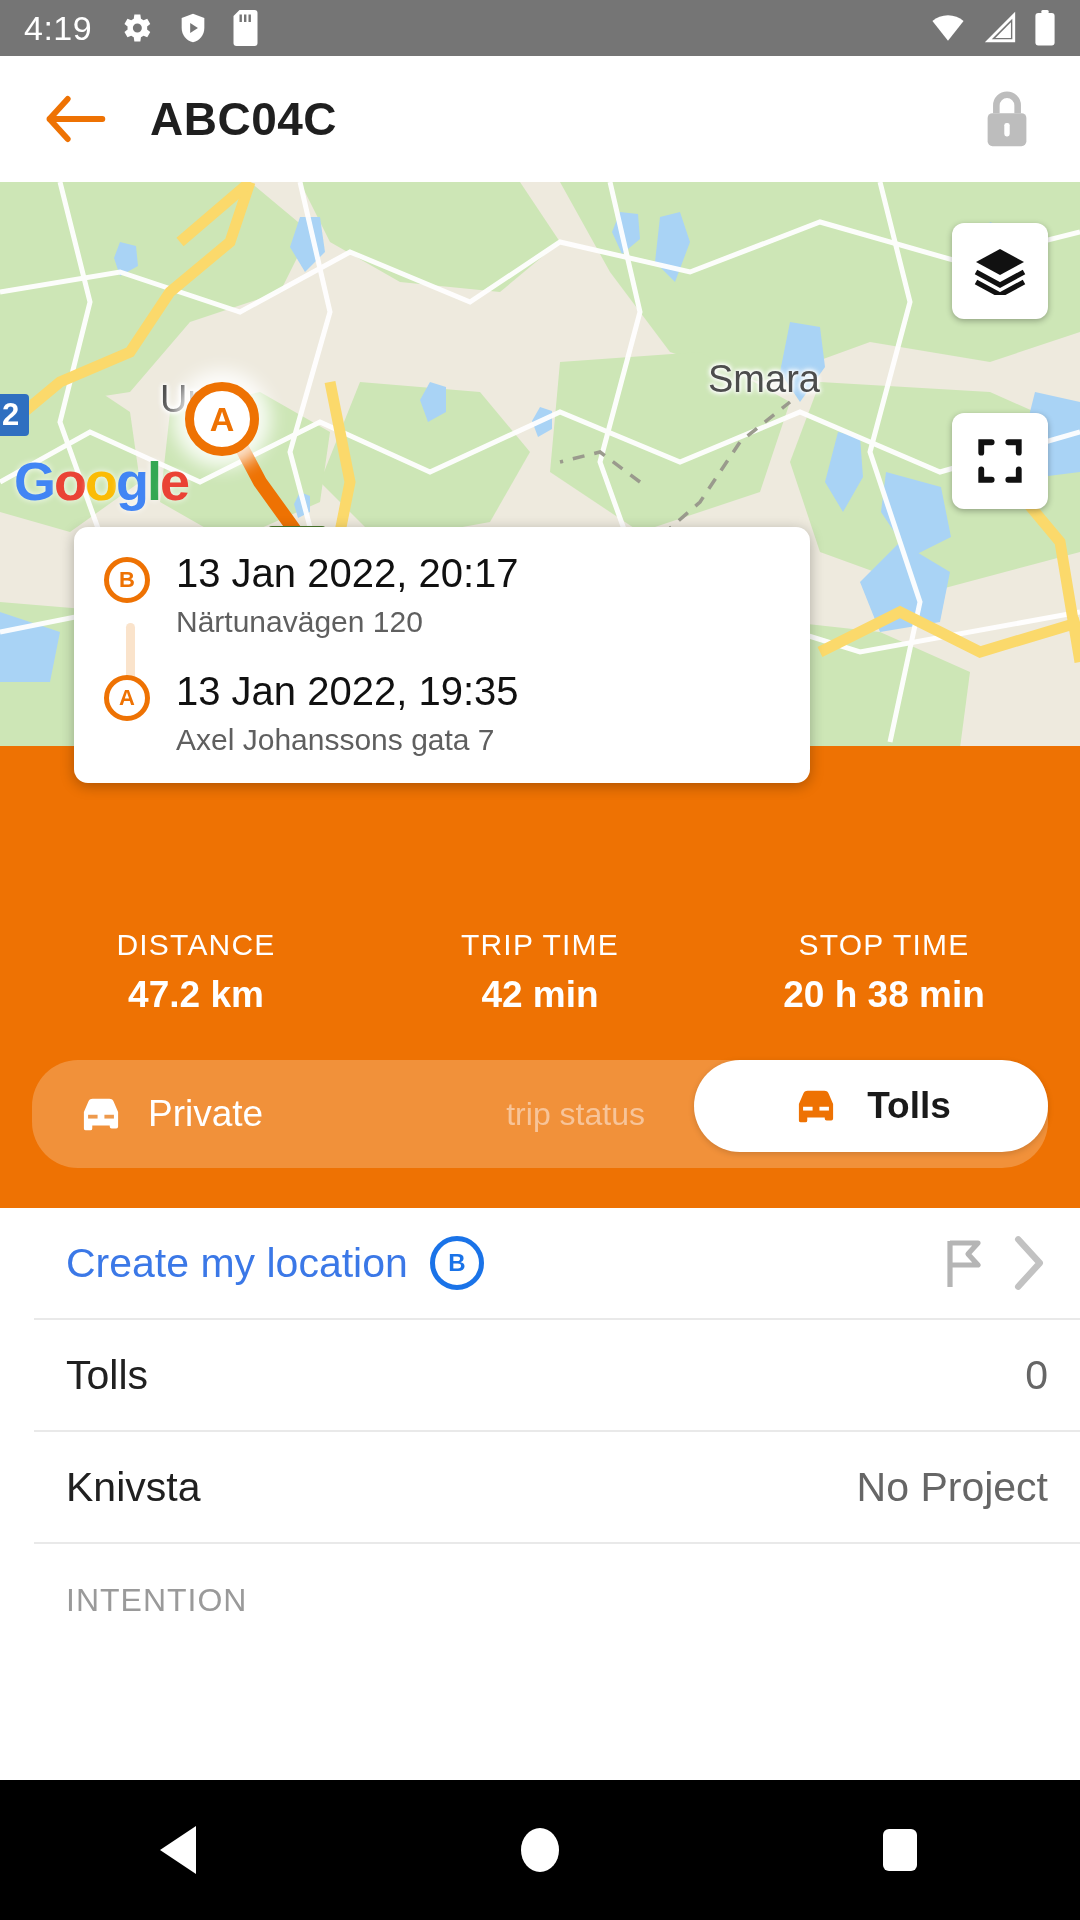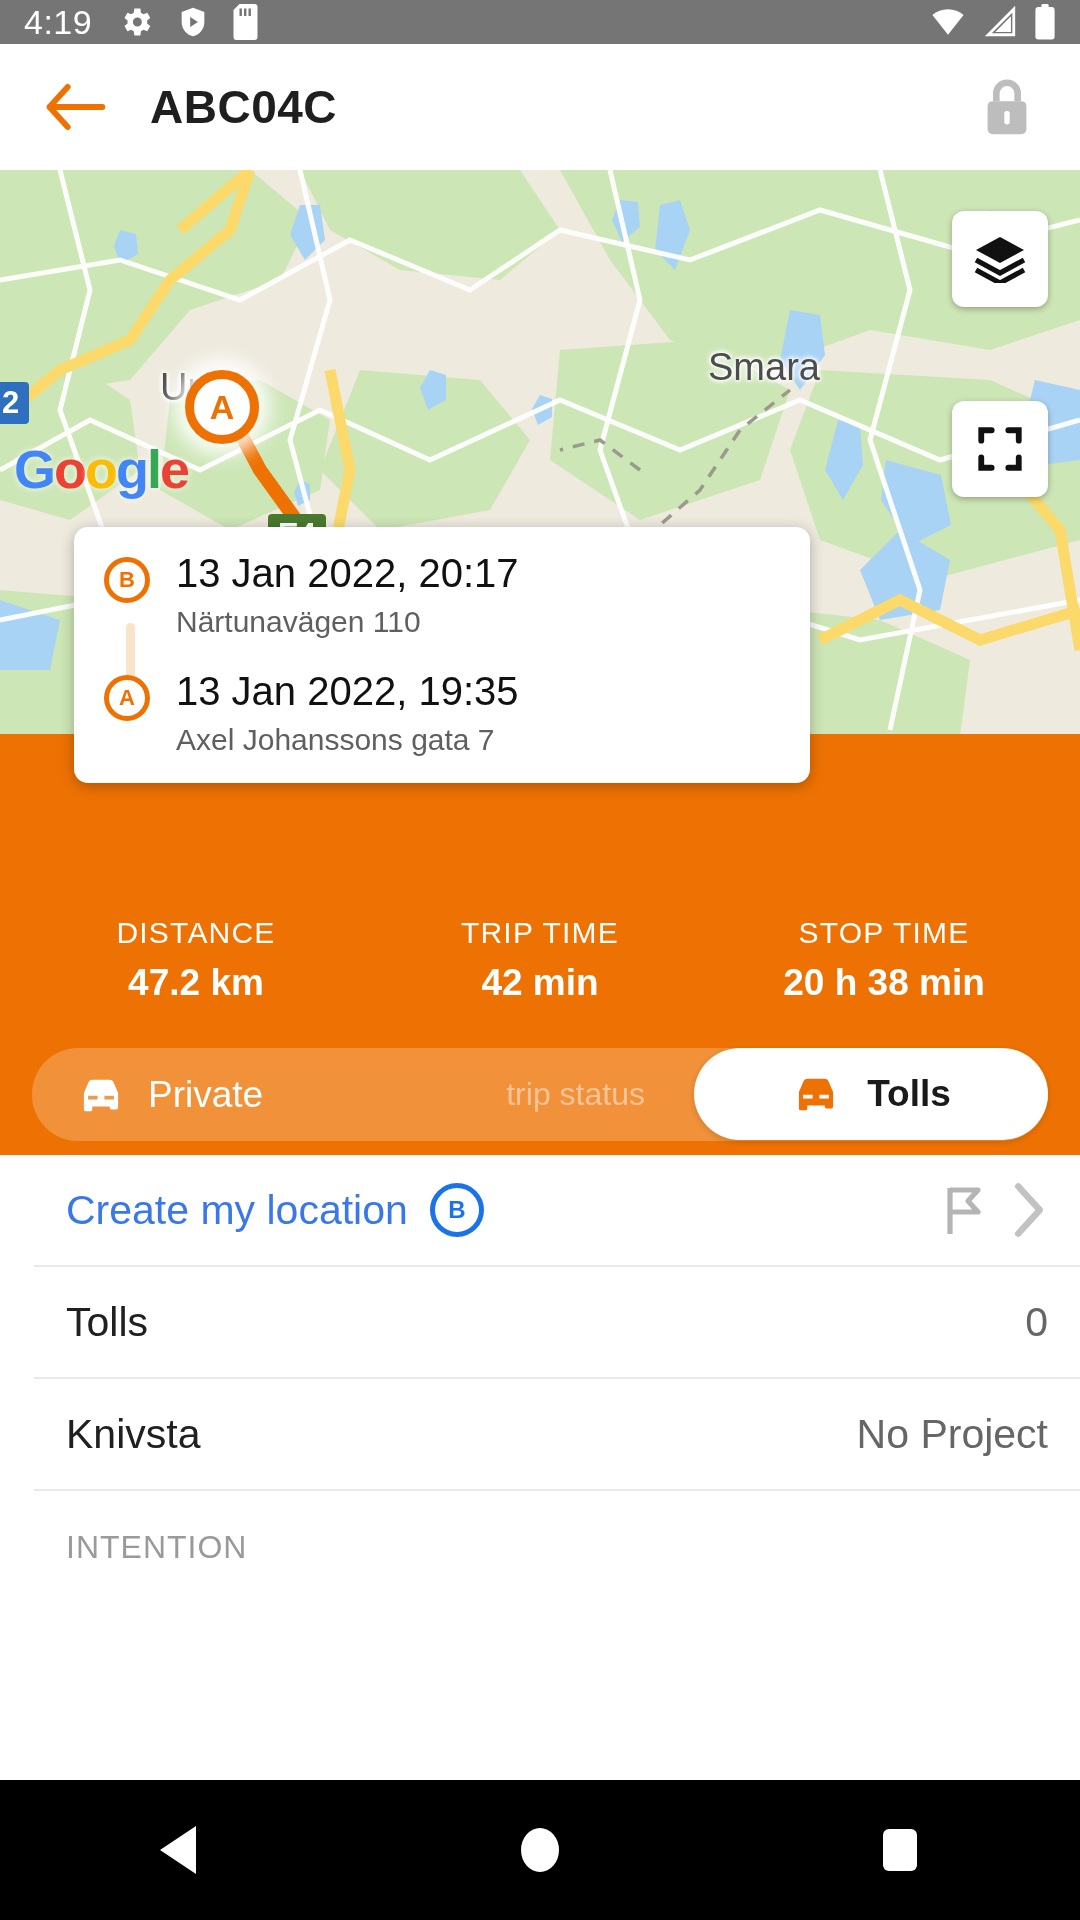--- a/index.html
+++ b/index.html
@@ -6,21 +6,21 @@
   html,body { width:1080px; height:1920px; }
   body {
     font-family:"Liberation Sans", sans-serif;
     background:#ffffff;
     overflow:hidden;
     position:relative;
   }
 
   
   .statusbar{
-    height:44px; background:#757575; display:flex; align-items:center;
+    height:56px; background:#757575; display:flex; align-items:center;
     padding:0 24px; color:#fff;
   }
   .sb-time{ font-size:34px; letter-spacing:.5px; margin-right:26px;}
   .sb-icons-left{ display:flex; align-items:center; gap:22px;}
   .sb-spacer{flex:1;}
   .sb-icons-right{ display:flex; align-items:center; gap:14px;}
   .svgico{display:block;}
 
   
   .appbar{
@@ -93,33 +93,33 @@
   .tc-time{ font-size:40px; color:#111; line-height:1.1;}
   .tc-addr{ font-size:30px; color:#5f5f5f; margin-top:10px;}
   .tc-connector{
     position:absolute; left:52px; width:9px; background:#fae3cb; border-radius:5px;
     top:72px; height:86px;
   }
   .tc-gap{height:30px;}
 
   
   .orange-panel{
-    background:#EE7203; padding:0 0 14px 0; position:relative;
+    background:#EE7203; padding:0 0 40px 0; position:relative;
     margin-top:-2px;
   }
   .stats-spacer{height:182px;}
   .stats{
     display:flex; color:#fff; text-align:center; padding:0 24px;
   }
   .stat{ flex:1; }
   .stat-label{ font-size:30px; letter-spacing:1.2px; }
   .stat-value{ font-size:37px; font-weight:bold; margin-top:12px;}
 
   .toggle-wrap{
-    margin:44px 32px 0 32px; height:93px; background:rgba(255,255,255,.22);
+    margin:44px 32px 0 32px; height:108px; background:rgba(255,255,255,.22);
     border-radius:46px; display:flex; align-items:center; position:relative;
   }
   .toggle-left{
     display:flex; align-items:center; gap:22px; padding-left:44px; color:#fff;
     font-size:37px; z-index:2; cursor:pointer;
   }
   .toggle-mid{
     flex:1; text-align:center; color:#f7c499; font-size:32px; z-index:2; pointer-events:none;
     padding-right:160px;
   }
@@ -323,21 +323,21 @@
     </svg>
   </div>
 
 </div>
 
 <div class="trip-card">
   <div class="tc-row">
     <div class="tc-badge">B</div>
     <div class="tc-text">
       <div class="tc-time">13 Jan 2022, 20:17</div>
-      <div class="tc-addr">Närtunavägen 110</div>
+      <div class="tc-addr">Närtunavägen 120</div>
     </div>
     <div class="tc-connector"></div>
   </div>
   <div class="tc-gap"></div>
   <div class="tc-row">
     <div class="tc-badge">A</div>
     <div class="tc-text">
       <div class="tc-time">13 Jan 2022, 19:35</div>
       <div class="tc-addr">Axel Johanssons gata 7</div>
     </div>

